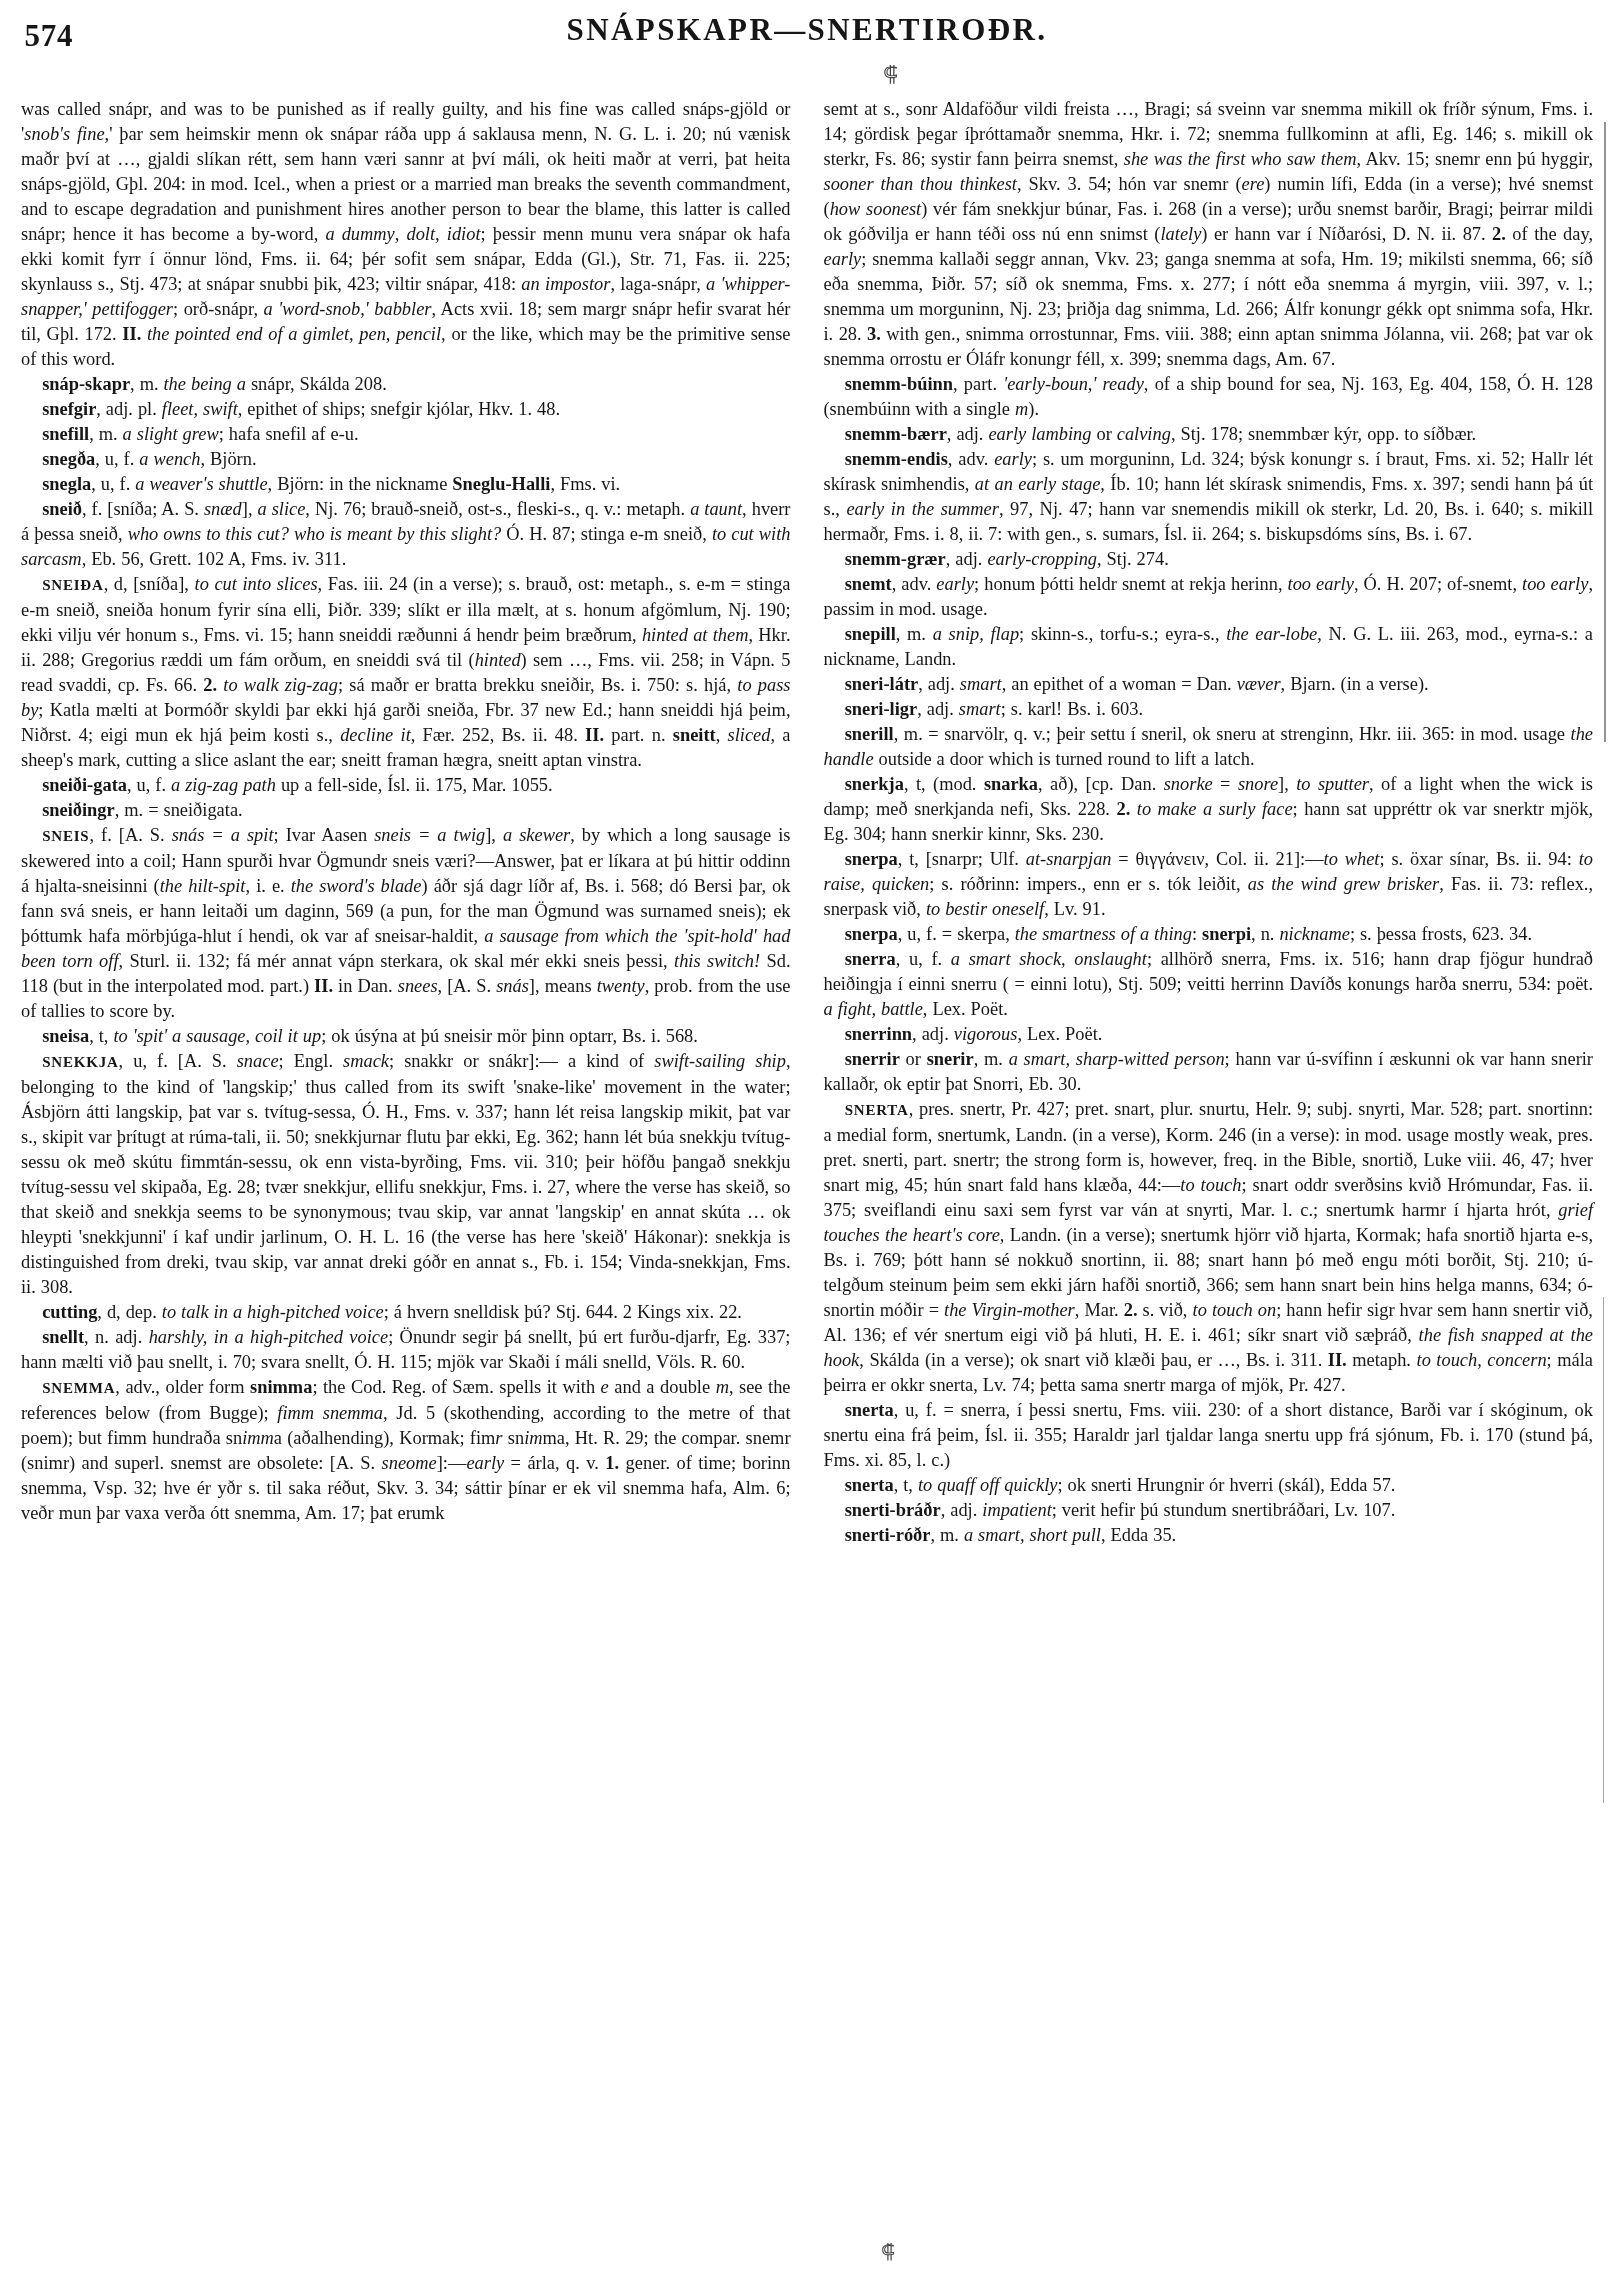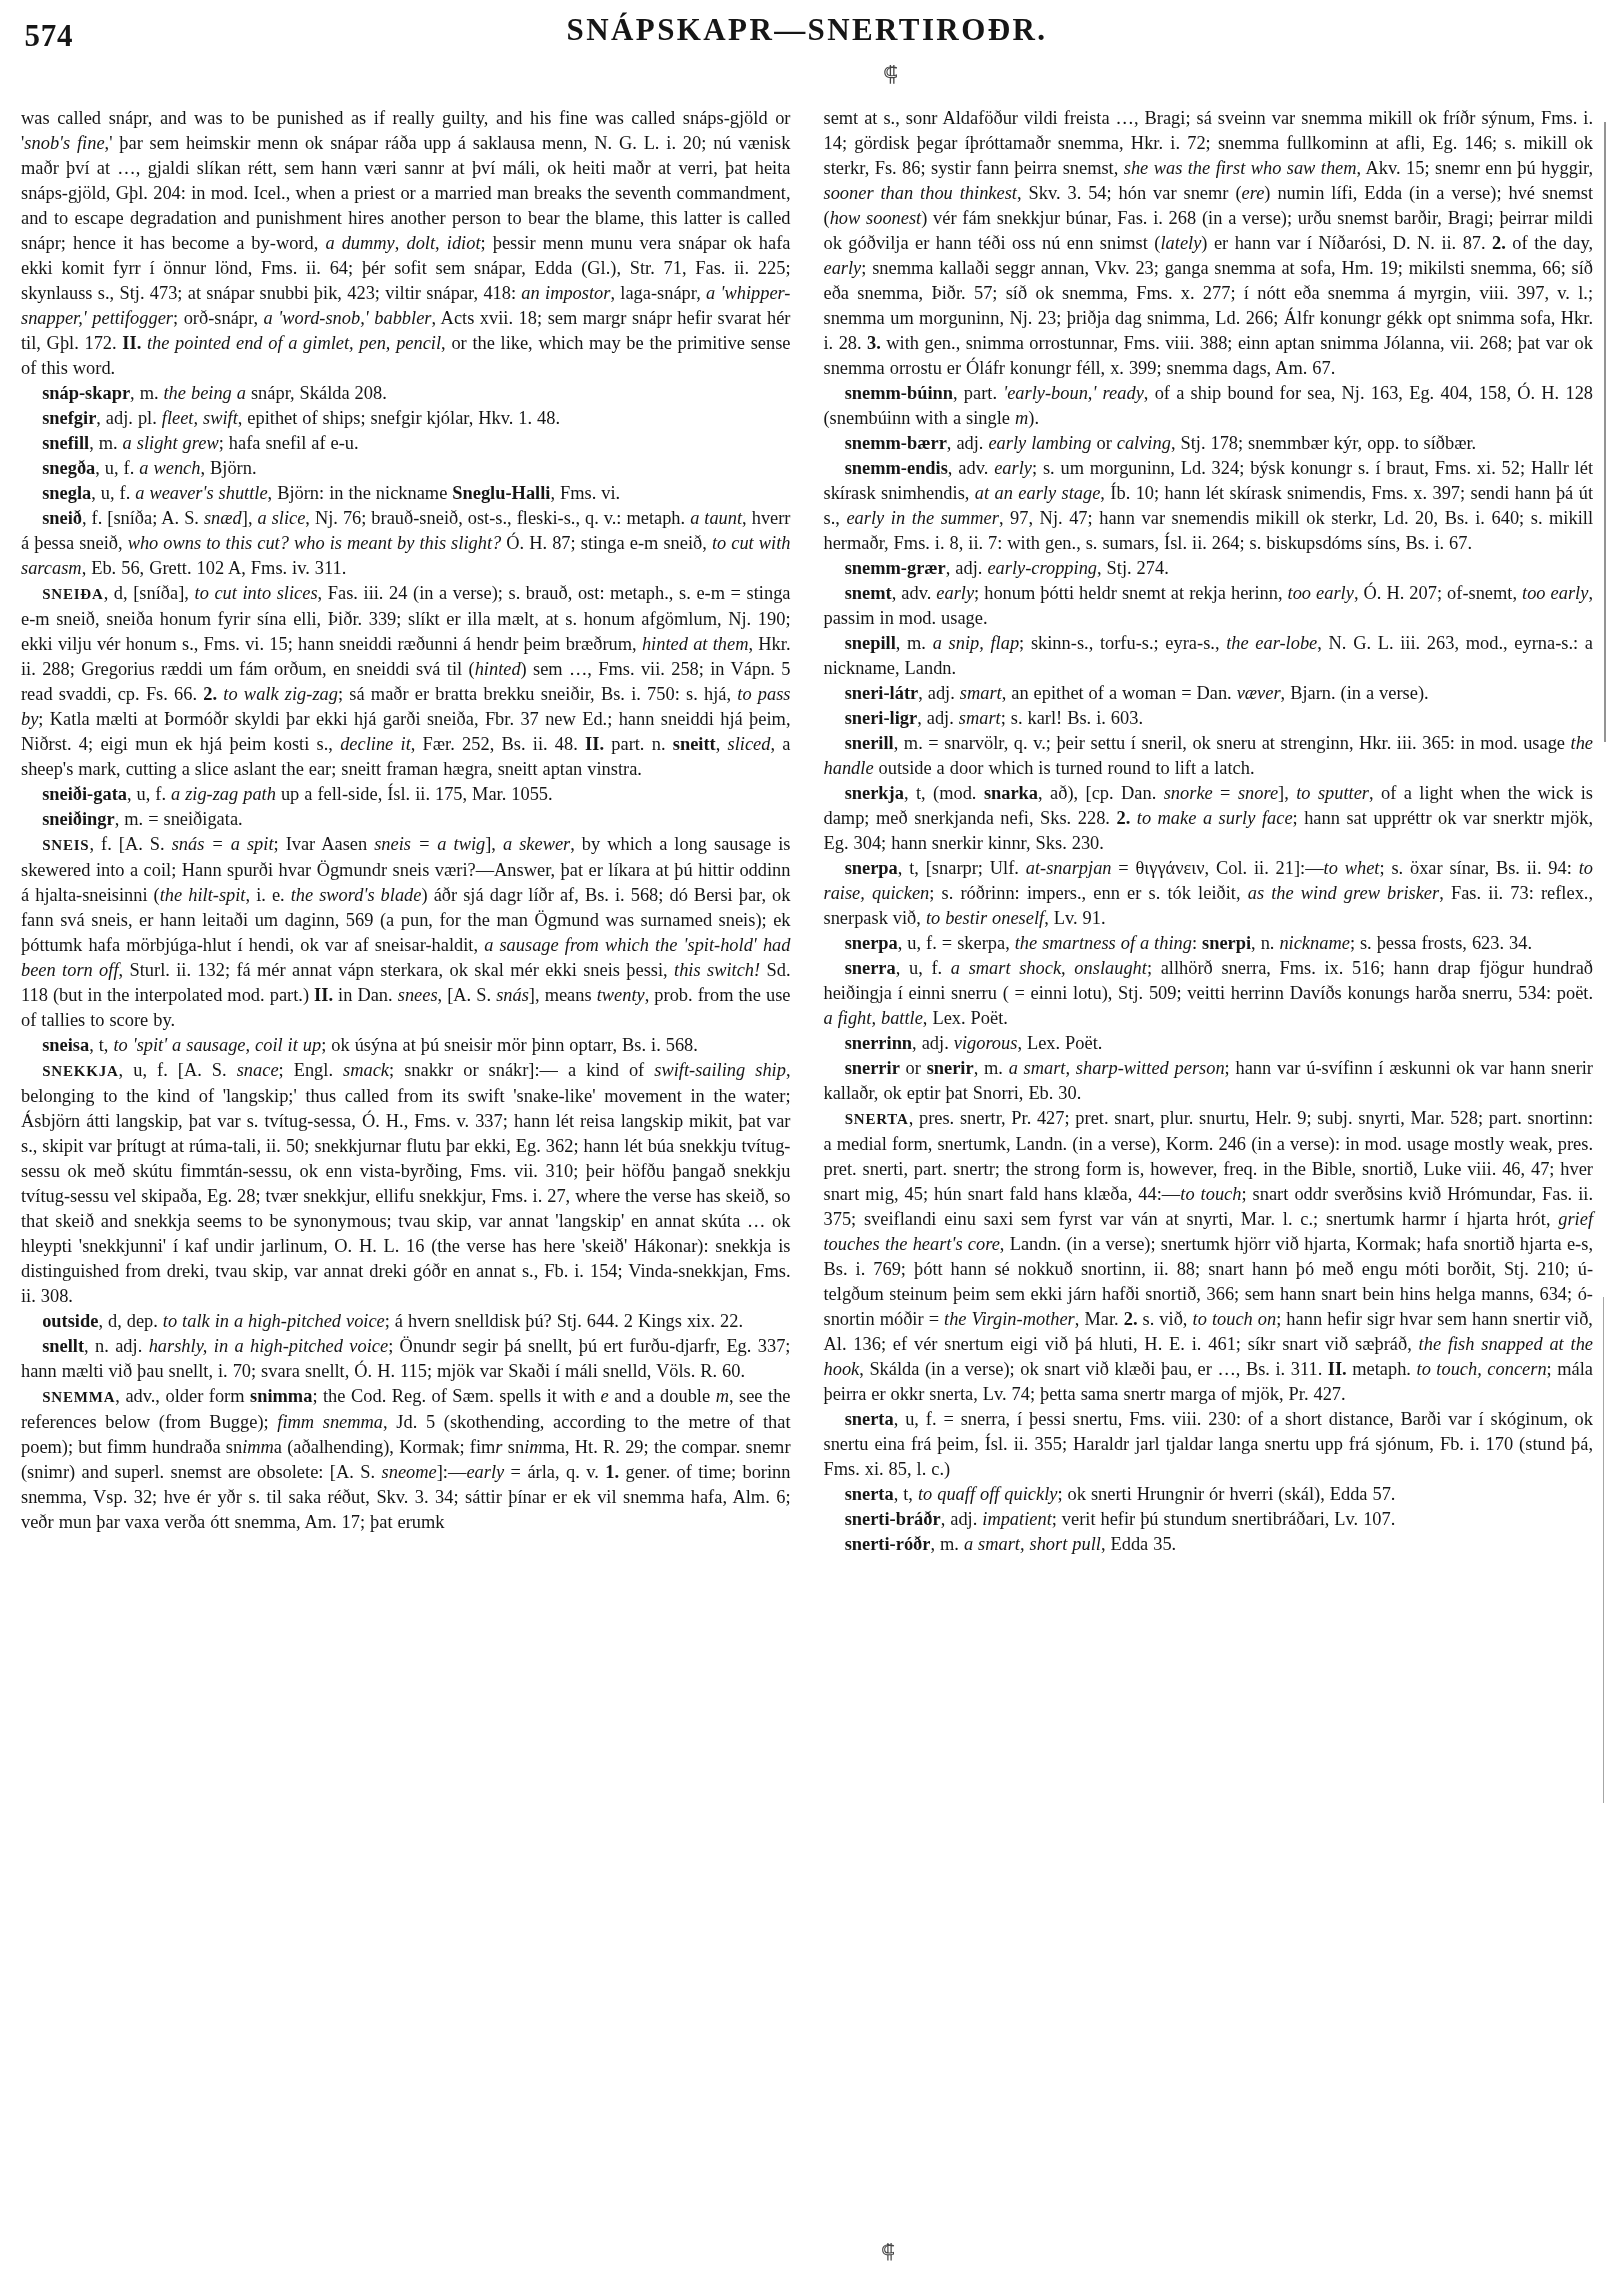--- a/index.html
+++ b/index.html
@@ -16,21 +16,20 @@
     position: absolute; left: 24.5px; top: 18px;
     font-size: 31px; font-weight: bold; letter-spacing: 0.8px;
   }
   .page-title {
     text-align: center; font-size: 31px; font-weight: bold;
     letter-spacing: 2.4px; font-family: "Liberation Serif", serif;
   }
   .columns {
     display: flex; gap: 33px; padding: 0 21px; box-sizing: border-box;
     width: 100%;
-    margin-top: 9px;
   }
   .column { flex: 1 1 0; min-width: 0; }
   p.entry {
     margin: 0; text-align: justify;
     font-size: 18.4px; line-height: 25px;
     text-indent: 1.15em;
     word-spacing: 0.02em;
   }
   p.entry.cont { text-indent: 0; }
   p.entry b { font-weight: bold; }
@@ -59,21 +58,21 @@
       <p class="entry"><b>snefill</b>, m. <i>a slight grew</i>; hafa snefil af e-u.</p>
       <p class="entry"><b>snegða</b>, u, f. <i>a wench</i>, Björn.</p>
       <p class="entry"><b>snegla</b>, u, f. <i>a weaver's shuttle</i>, Björn: in the nickname <b>Sneglu-Halli</b>, Fms. vi.</p>
       <p class="entry"><b>sneið</b>, f. [sníða; A. S. <i>snæd</i>], <i>a slice</i>, Nj. 76; brauð-sneið, ost-s., fleski-s., q. v.: metaph. <i>a taunt</i>, hverr á þessa sneið, <i>who owns to this cut? who is meant by this slight?</i> Ó. H. 87; stinga e-m sneið, <i>to cut with sarcasm</i>, Eb. 56, Grett. 102 A, Fms. iv. 311.</p>
       <p class="entry"><b class="lg">SNEIÐA</b>, d, [sníða], <i>to cut into slices</i>, Fas. iii. 24 (in a verse); s. brauð, ost: metaph., s. e-m = stinga e-m sneið, sneiða honum fyrir sína elli, Þiðr. 339; slíkt er illa mælt, at s. honum afgömlum, Nj. 190; ekki vilju vér honum s., Fms. vi. 15; hann sneiddi ræðunni á hendr þeim bræðrum, <i>hinted at them</i>, Hkr. ii. 288; Gregorius ræddi um fám orðum, en sneiddi svá til (<i>hinted</i>) sem …, Fms. vii. 258; in Vápn. 5 read svaddi, cp. Fs. 66. <b>2.</b> <i>to walk zig-zag</i>; sá maðr er bratta brekku sneiðir, Bs. i. 750: s. hjá, <i>to pass by</i>; Katla mælti at Þormóðr skyldi þar ekki hjá garði sneiða, Fbr. 37 new Ed.; hann sneiddi hjá þeim, Niðrst. 4; eigi mun ek hjá þeim kosti s., <i>decline it</i>, Fær. 252, Bs. ii. 48. <b>II.</b> part. n. <b>sneitt</b>, <i>sliced</i>, a sheep's mark, cutting a slice aslant the ear; sneitt framan hægra, sneitt aptan vinstra.</p>
       <p class="entry"><b>sneiði-gata</b>, u, f. <i>a zig-zag path</i> up a fell-side, Ísl. ii. 175, Mar. 1055.</p>
       <p class="entry"><b>sneiðingr</b>, m. = sneiðigata.</p>
       <p class="entry"><b class="lg">SNEIS</b>, f. [A. S. <i>snás = a spit</i>; Ivar Aasen <i>sneis = a twig</i>], <i>a skewer</i>, by which a long sausage is skewered into a coil; Hann spurði hvar Ögmundr sneis væri?—Answer, þat er líkara at þú hittir oddinn á hjalta-sneisinni (<i>the hilt-spit</i>, i. e. <i>the sword's blade</i>) áðr sjá dagr líðr af, Bs. i. 568; dó Bersi þar, ok fann svá sneis, er hann leitaði um daginn, 569 (a pun, for the man Ögmund was surnamed sneis); ek þóttumk hafa mörbjúga-hlut í hendi, ok var af sneisar-haldit, <i>a sausage from which the 'spit-hold' had been torn off</i>, Sturl. ii. 132; fá mér annat vápn sterkara, ok skal mér ekki sneis þessi, <i>this switch!</i> Sd. 118 (but in the interpolated mod. part.) <b>II.</b> in Dan. <i>snees</i>, [A. S. <i>snás</i>], means <i>twenty</i>, prob. from the use of tallies to score by.</p>
       <p class="entry"><b>sneisa</b>, t, <i>to 'spit' a sausage, coil it up</i>; ok úsýna at þú sneisir mör þinn optarr, Bs. i. 568.</p>
       <p class="entry"><b class="lg">SNEKKJA</b>, u, f. [A. S. <i>snace</i>; Engl. <i>smack</i>; snakkr or snákr]:— a kind of <i>swift-sailing ship</i>, belonging to the kind of 'langskip;' thus called from its swift 'snake-like' movement in the water; Ásbjörn átti langskip, þat var s. tvítug-sessa, Ó. H., Fms. v. 337; hann lét reisa langskip mikit, þat var s., skipit var þrítugt at rúma-tali, ii. 50; snekkjurnar flutu þar ekki, Eg. 362; hann lét búa snekkju tvítug-sessu ok með skútu fimmtán-sessu, ok enn vista-byrðing, Fms. vii. 310; þeir höfðu þangað snekkju tvítug-sessu vel skipaða, Eg. 28; tvær snekkjur, ellifu snekkjur, Fms. i. 27, where the verse has skeið, so that skeið and snekkja seems to be synonymous; tvau skip, var annat 'langskip' en annat skúta … ok hleypti 'snekkjunni' í kaf undir jarlinum, O. H. L. 16 (the verse has here 'skeið' Hákonar): snekkja is distinguished from dreki, tvau skip, var annat dreki góðr en annat s., Fb. i. 154; Vinda-snekkjan, Fms. ii. 308.</p>
-      <p class="entry"><b>outside</b>, d, dep. <i>to talk in a high-pitched voice</i>; á hvern snelldisk þú? Stj. 644. 2 Kings xix. 22.</p>
+      <p class="entry"><b>cutting</b>, d, dep. <i>to talk in a high-pitched voice</i>; á hvern snelldisk þú? Stj. 644. 2 Kings xix. 22.</p>
       <p class="entry"><b>snellt</b>, n. adj. <i>harshly, in a high-pitched voice</i>; Önundr segir þá snellt, þú ert furðu-djarfr, Eg. 337; hann mælti við þau snellt, i. 70; svara snellt, Ó. H. 115; mjök var Skaði í máli snelld, Völs. R. 60.</p>
       <p class="entry"><b class="lg">SNEMMA</b>, adv., older form <b>snimma</b>; the Cod. Reg. of Sæm. spells it with <i>e</i> and a double <i>m</i>, see the references below (from Bugge); <i>fimm snemma</i>, Jd. 5 (skothending, according to the metre of that poem); but fimm hundraða sn<i>imm</i>a (aðalhending), Kormak; fim<i>r</i> sn<i>im</i>ma, Ht. R. 29; the compar. snemr (snimr) and superl. snemst are obsolete: [A. S. <i>sneome</i>]:—<i>early</i> = árla, q. v. <b>1.</b> gener. of time; borinn snemma, Vsp. 32; hve ér yðr s. til saka réðut, Skv. 3. 34; sáttir þínar er ek vil snemma hafa, Alm. 6; veðr mun þar vaxa verða ótt snemma, Am. 17; þat erumk</p>
     </div>
   <div class="column">
       <p class="entry cont">semt at s., sonr Aldaföður vildi freista …, Bragi; sá sveinn var snemma mikill ok fríðr sýnum, Fms. i. 14; gördisk þegar íþróttamaðr snemma, Hkr. i. 72; snemma fullkominn at afli, Eg. 146; s. mikill ok sterkr, Fs. 86; systir fann þeirra snemst, <i>she was the first who saw them</i>, Akv. 15; snemr enn þú hyggir, <i>sooner than thou thinkest</i>, Skv. 3. 54; hón var snemr (<i>ere</i>) numin lífi, Edda (in a verse); hvé snemst (<i>how soonest</i>) vér fám snekkjur búnar, Fas. i. 268 (in a verse); urðu snemst barðir, Bragi; þeirrar mildi ok góðvilja er hann téði oss nú enn snimst (<i>lately</i>) er hann var í Níðarósi, D. N. ii. 87. <b>2.</b> of the day, <i>early</i>; snemma kallaði seggr annan, Vkv. 23; ganga snemma at sofa, Hm. 19; mikilsti snemma, 66; síð eða snemma, Þiðr. 57; síð ok snemma, Fms. x. 277; í nótt eða snemma á myrgin, viii. 397, v. l.; snemma um morguninn, Nj. 23; þriðja dag snimma, Ld. 266; Álfr konungr gékk opt snimma sofa, Hkr. i. 28. <b>3.</b> with gen., snimma orrostunnar, Fms. viii. 388; einn aptan snimma Jólanna, vii. 268; þat var ok snemma orrostu er Óláfr konungr féll, x. 399; snemma dags, Am. 67.</p>
       <p class="entry"><b>snemm-búinn</b>, part. <i>'early-boun,' ready</i>, of a ship bound for sea, Nj. 163, Eg. 404, 158, Ó. H. 128 (snembúinn with a single <i>m</i>).</p>
       <p class="entry"><b>snemm-bærr</b>, adj. <i>early lambing</i> or <i>calving</i>, Stj. 178; snemmbær kýr, opp. to síðbær.</p>
       <p class="entry"><b>snemm-endis</b>, adv. <i>early</i>; s. um morguninn, Ld. 324; býsk konungr s. í braut, Fms. xi. 52; Hallr lét skírask snimhendis, <i>at an early stage</i>, Íb. 10; hann lét skírask snimendis, Fms. x. 397; sendi hann þá út s., <i>early in the summer</i>, 97, Nj. 47; hann var snemendis mikill ok sterkr, Ld. 20, Bs. i. 640; s. mikill hermaðr, Fms. i. 8, ii. 7: with gen., s. sumars, Ísl. ii. 264; s. biskupsdóms síns, Bs. i. 67.</p>
       <p class="entry"><b>snemm-grær</b>, adj. <i>early-cropping</i>, Stj. 274.</p>
       <p class="entry"><b>snemt</b>, adv. <i>early</i>; honum þótti heldr snemt at rekja herinn, <i>too early</i>, Ó. H. 207; of-snemt, <i>too early</i>, passim in mod. usage.</p>

